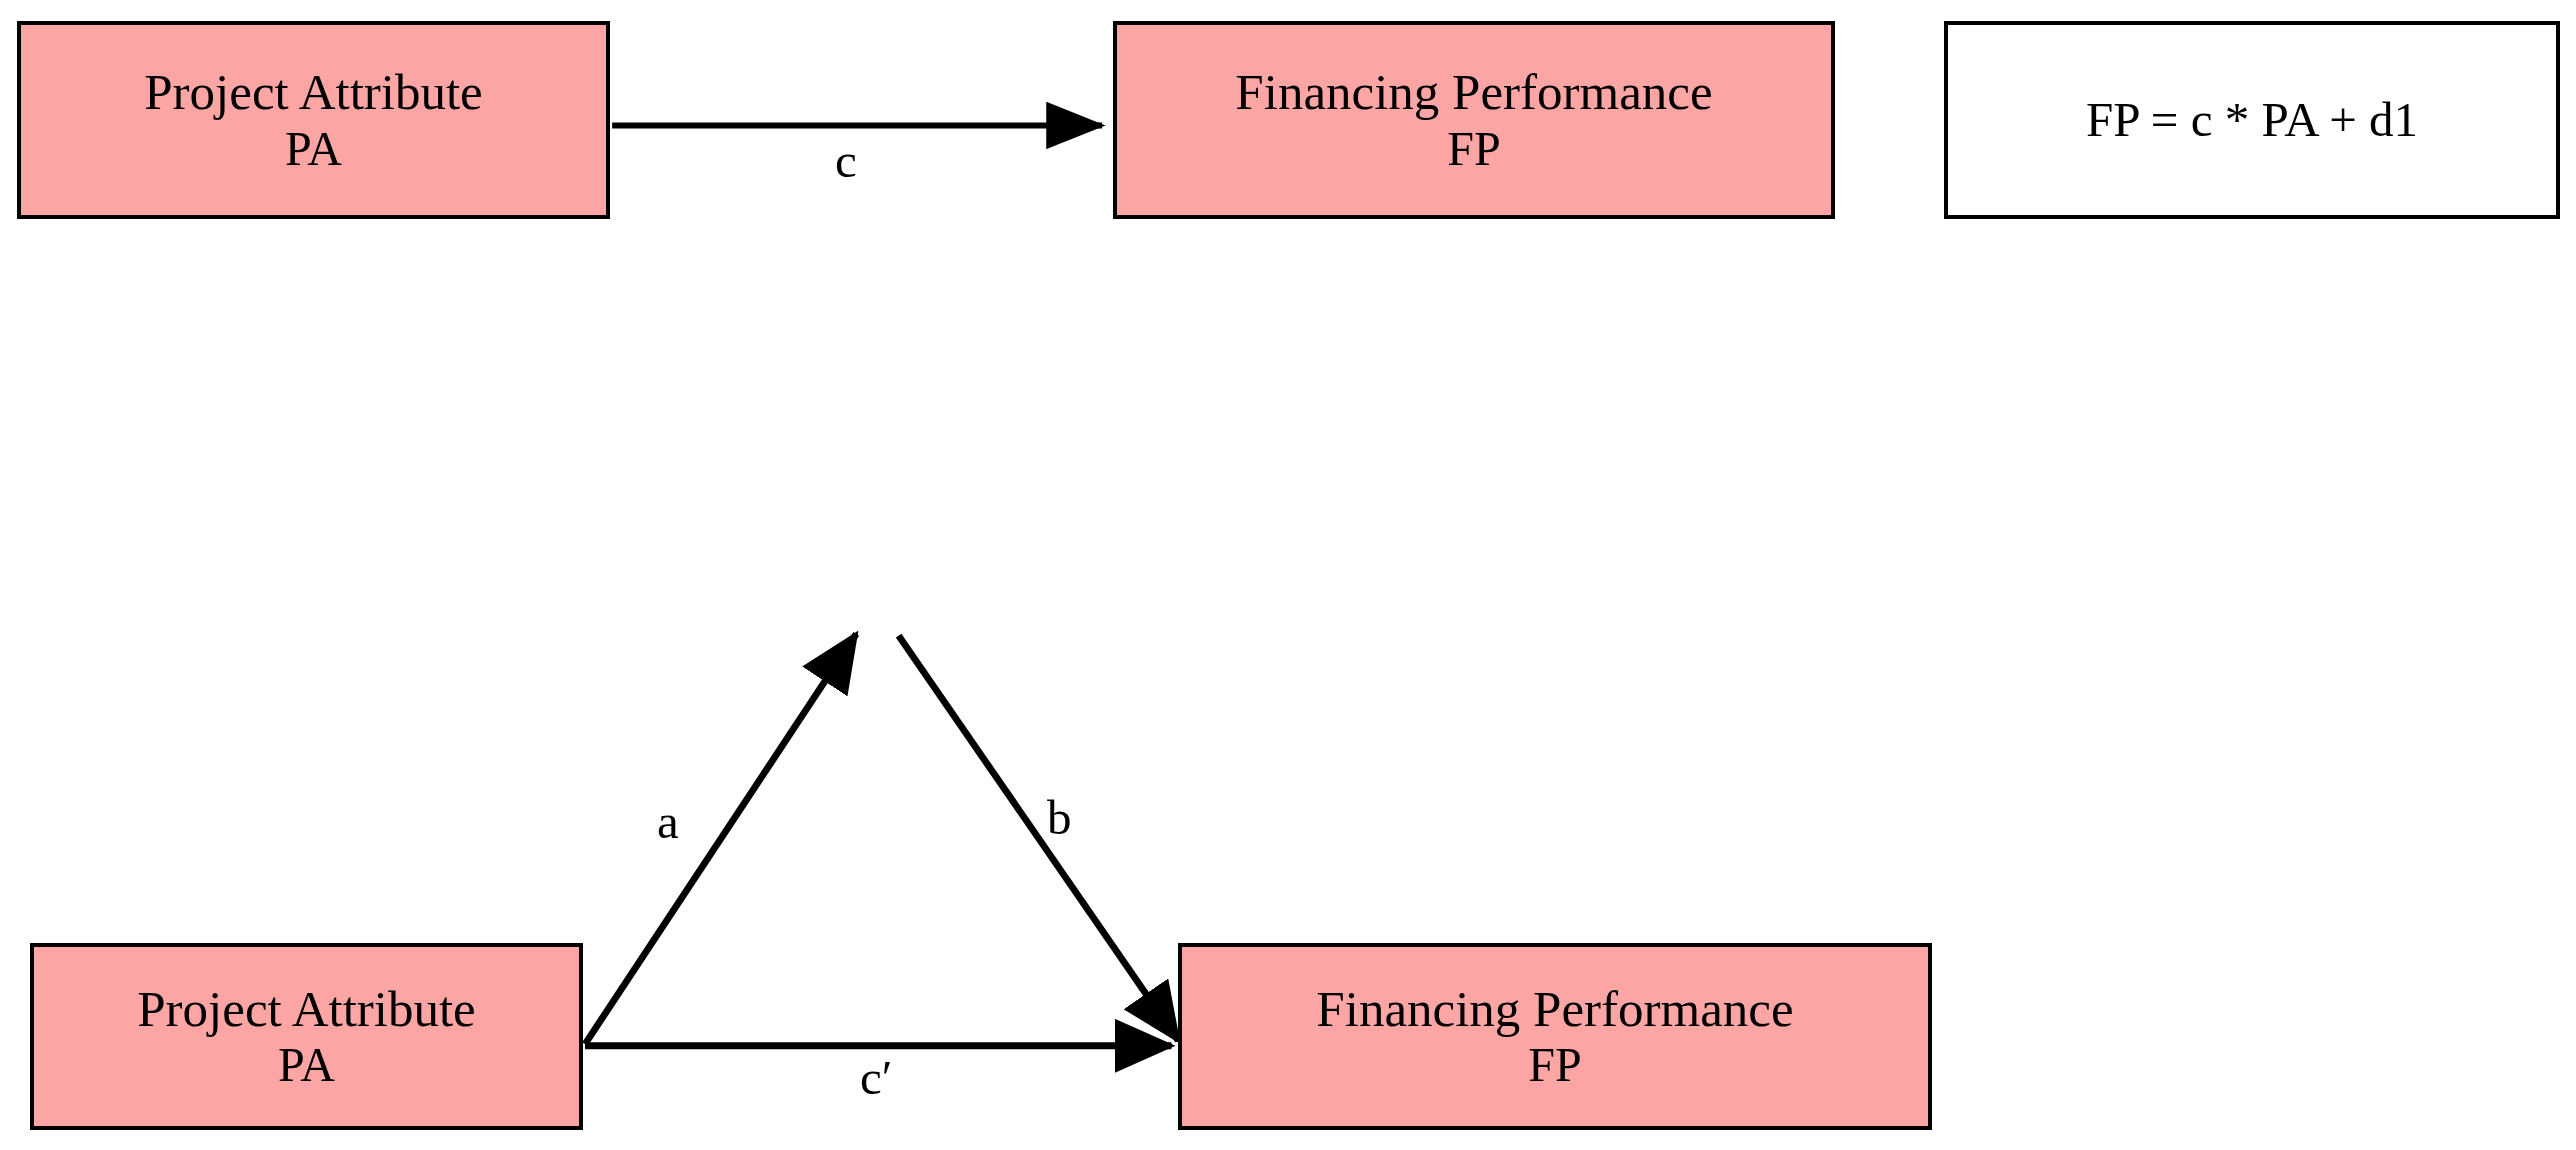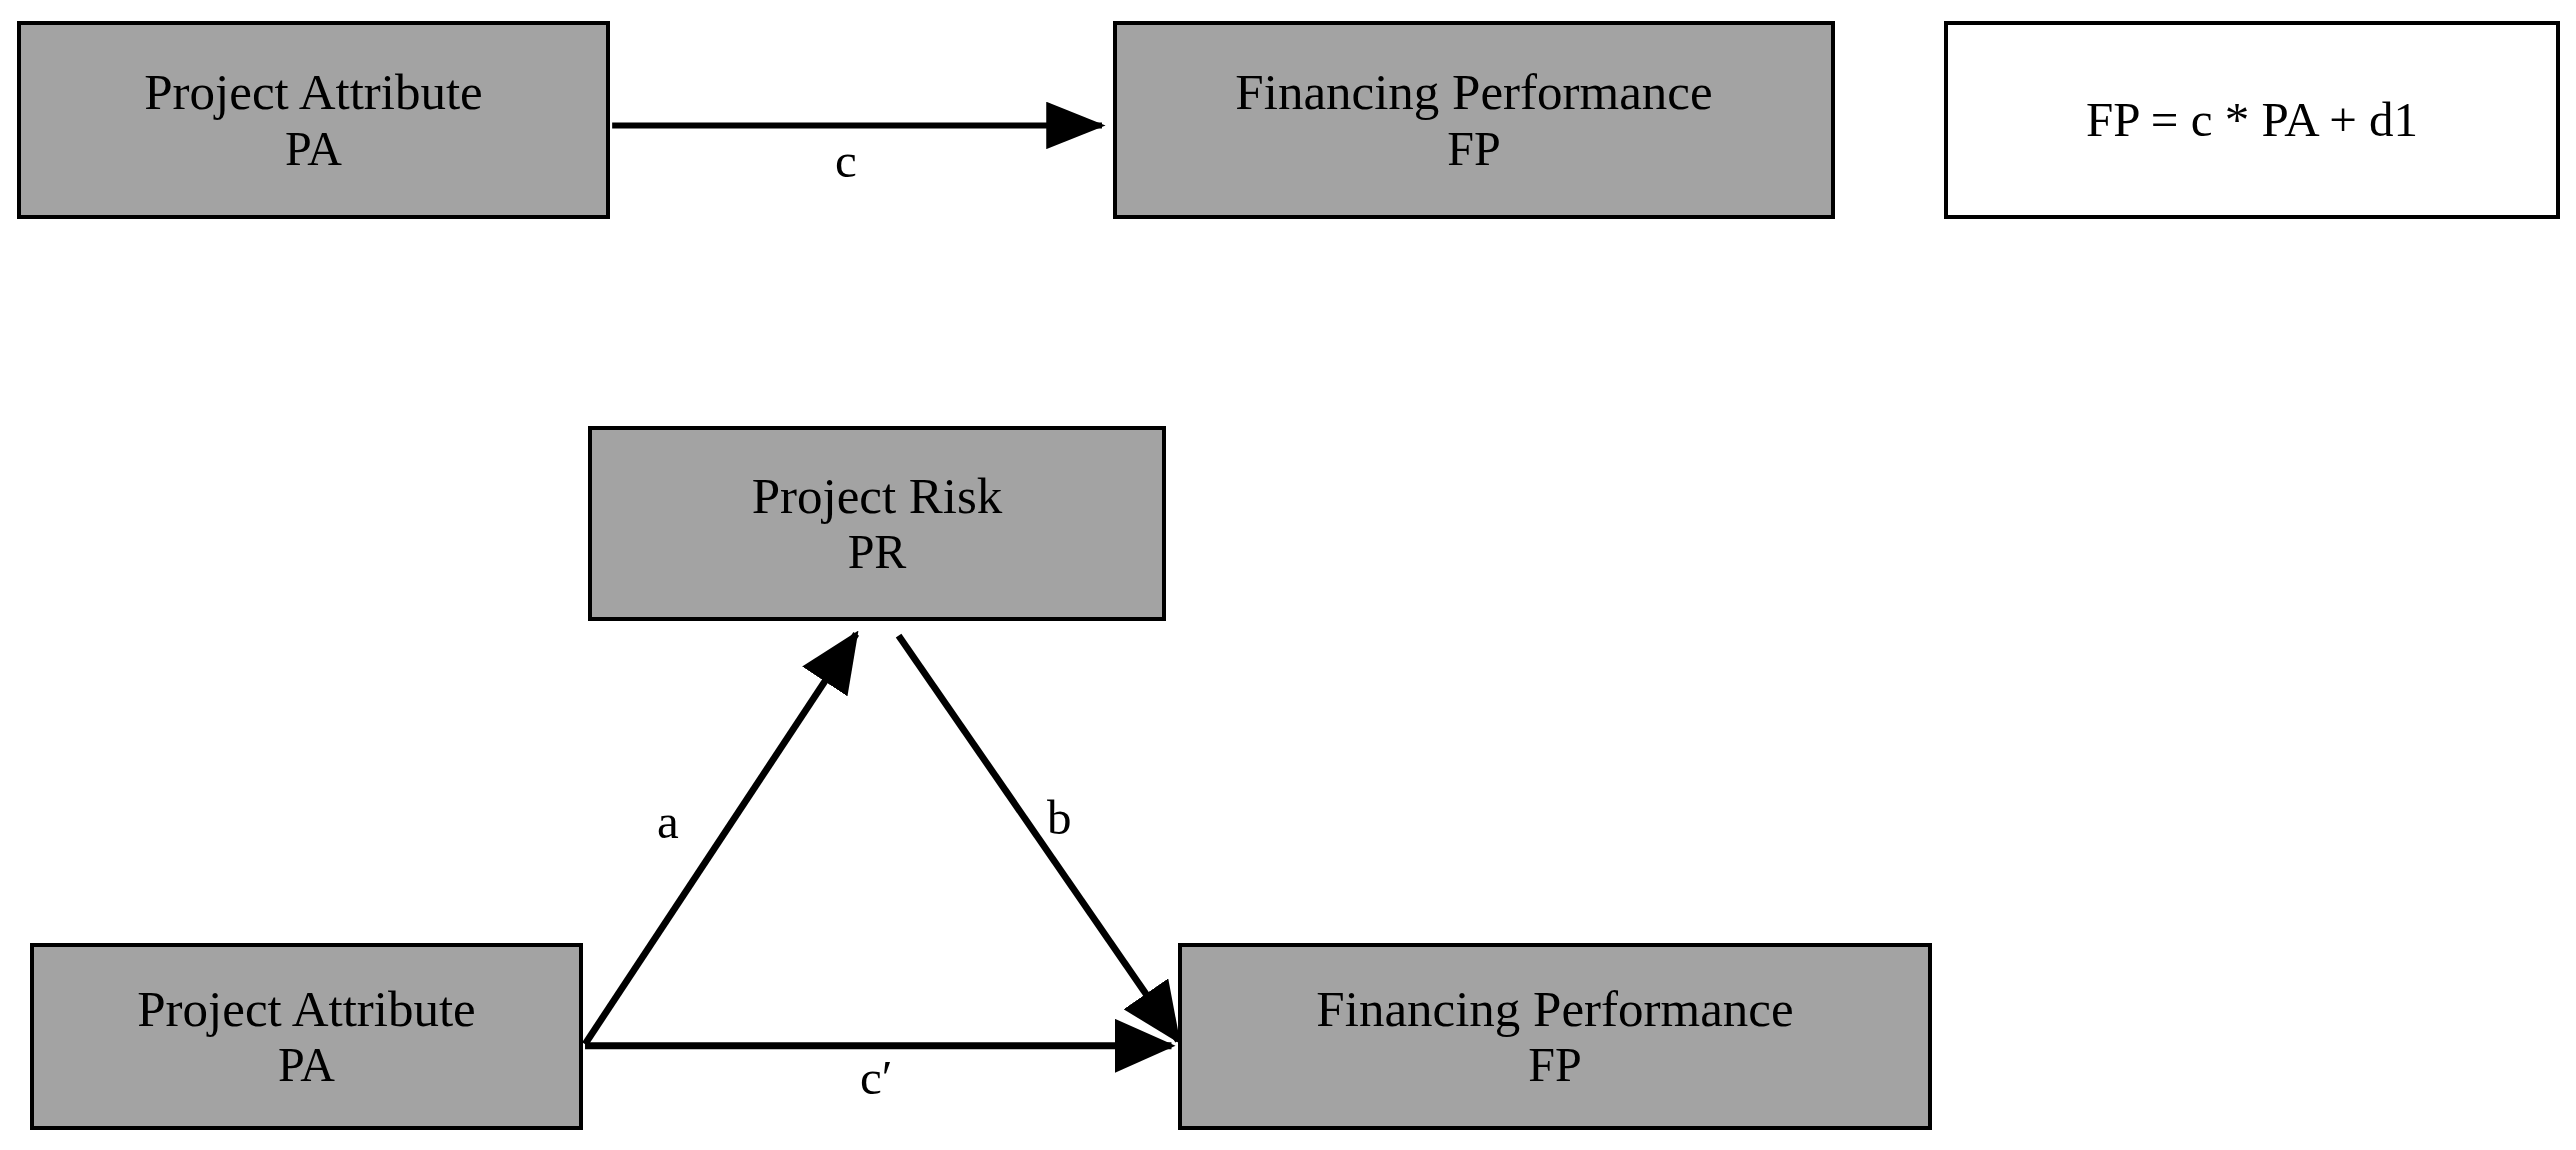--- a/index.html
+++ b/index.html
@@ -13,21 +13,21 @@
     height: 1150px;
     background: #ffffff;
     overflow: hidden;
     font-family: "Liberation Serif", "DejaVu Serif", serif;
     color: #000000;
   }
   .node-box {
     position: absolute;
     box-sizing: border-box;
     border: 4.2px solid #000000;
-    background: #a3a3a3;
+    background: #fca5a5;
     display: flex;
     flex-direction: column;
     align-items: center;
     justify-content: center;
     text-align: center;
     line-height: 1.05;
   }
   .node-title {
     font-size: 51px;
     letter-spacing: 0px;
@@ -125,24 +125,20 @@
     <div class="node-title">Financing Performance</div>
     <div class="node-abbr">FP</div>
   </div>
 
   <div class="formula-box centered" id="formula-top">
     <div class="formula-line">FP = c * PA + d1</div>
   </div>
 
   <div class="edge-label" id="label-c">c</div>
 
-  <div class="node-box" id="pr-mid">
-    <div class="node-title">Project Risk</div>
-    <div class="node-abbr">PR</div>
-  </div>
 
 
   <div class="edge-label" id="label-a">a</div>
   <div class="edge-label" id="label-b">b</div>
 
   <div class="node-box" id="pa-bottom">
     <div class="node-title">Project Attribute</div>
     <div class="node-abbr">PA</div>
   </div>
 

